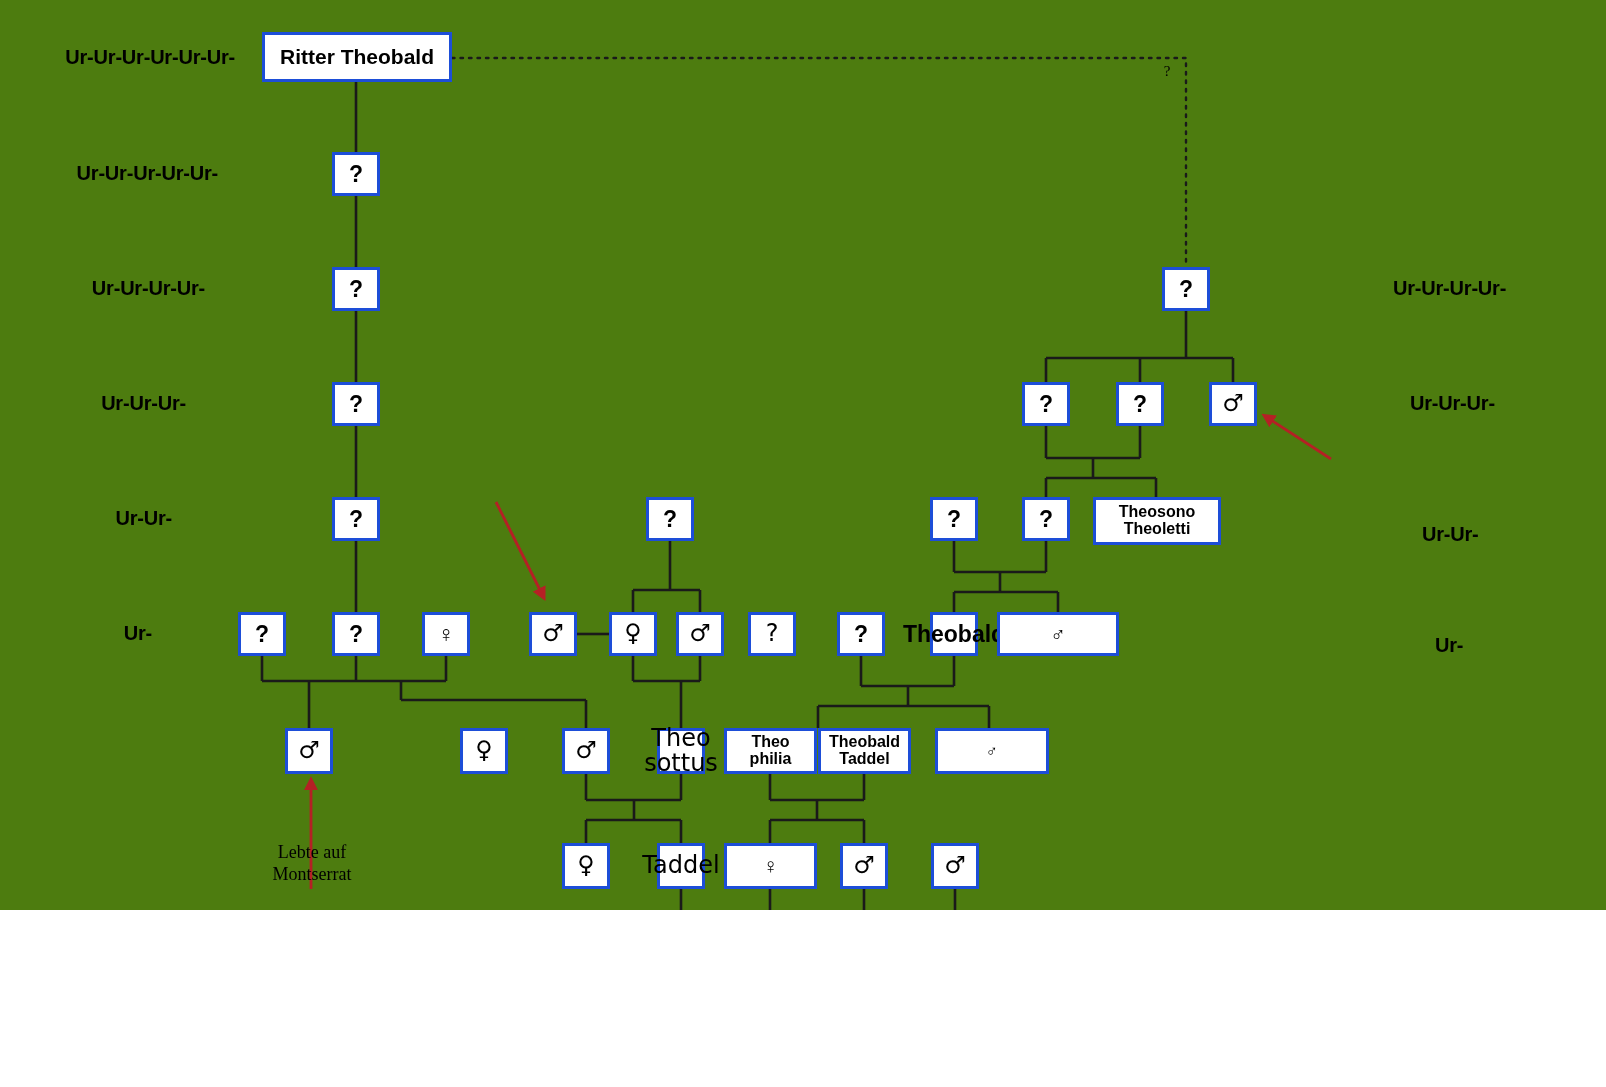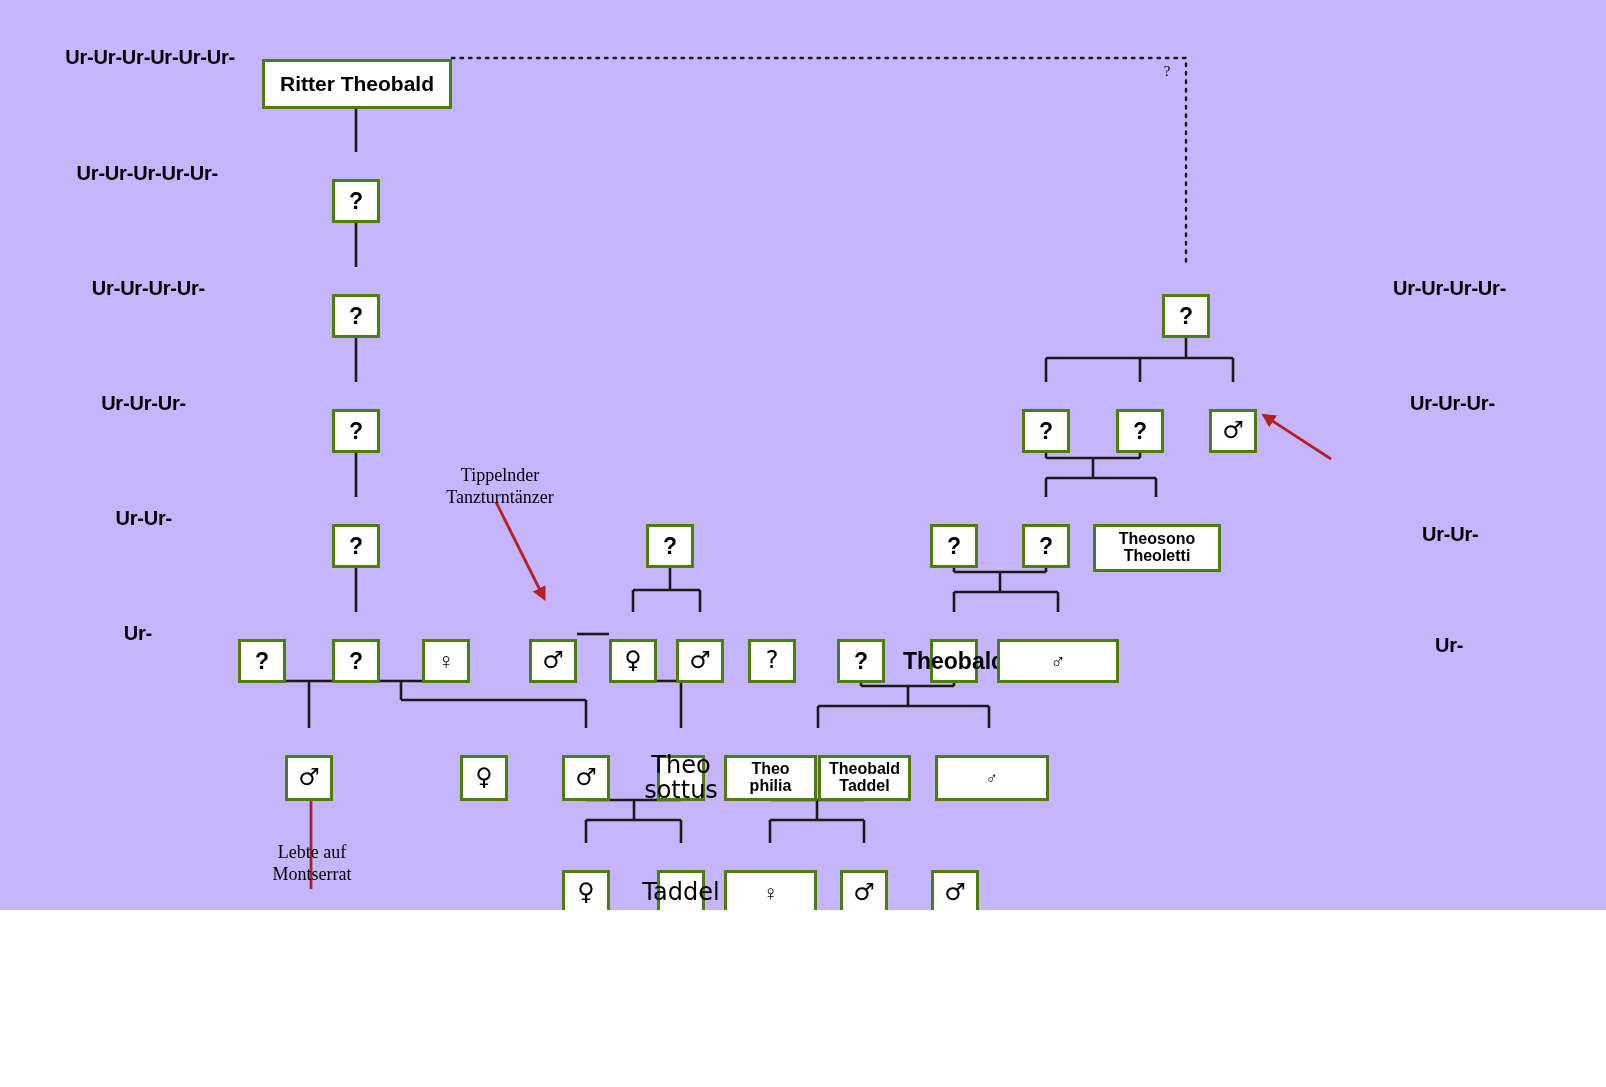--- a/index.html
+++ b/index.html
@@ -8,21 +8,21 @@
     padding: 0;
     background: #ffffff;
   }
   body {
     font-family: "Liberation Sans", sans-serif;
   }
   #stage {
     position: relative;
     width: 1606px;
     height: 910px;
-    background: #c4b5fd;
+    background: #4d7c0f;
     overflow: hidden;
   }
   #svg-layer {
     position: absolute;
     left: 0;
     top: 0;
     width: 1606px;
     height: 1087px;
   }
   .gen-label {
@@ -33,30 +33,29 @@
     color: #000000;
     white-space: nowrap;
     letter-spacing: -0.2px;
   }
   .gen-label.left  { text-align: right; transform: translateX(-100%); }
   .gen-label.right { text-align: left; }
 
   .node {
     position: absolute;
     box-sizing: border-box;
-    border: 3px solid #4d7c0f;
+    border: 3px solid #1d4ed8;
     background: #ffffff;
     display: flex;
     align-items: center;
     justify-content: center;
     text-align: center;
     color: #000000;
     font-family: "Liberation Sans", sans-serif;
     line-height: 1.05;
-    margin-top: 27px;
   }
   .node.name {
     font-weight: bold;
     font-size: 21px;
   }
   .node.name.two-line { font-size: 16px; }
   .node.unknown {
     font-weight: bold;
     font-size: 23px;
   }
@@ -242,17 +241,16 @@
 
   <div class="node sym" style="left:562px; top:843px; width:48px; height:46px;">♀</div>
   <div class="node sym" style="left:657px; top:843px; width:48px; height:46px;">Taddel</div>
   <div class="node name" style="left:724px; top:843px; width:93px; height:46px;">♀</div>
   <div class="node sym" style="left:840px; top:843px; width:48px; height:46px;">♂</div>
   <div class="node sym" style="left:931px; top:843px; width:48px; height:46px;">♂</div>
 
   <div class="node sym" style="left:702px; top:957px; width:48px; height:46px;">THEO</div>
   <div class="node name" style="left:863px; top:957px; width:93px; height:46px;"></div>
 
-  <div class="annot" style="left:410px; top:465px; width:180px;">Tippelnder<br>Tanzturntänzer</div>
   <div class="annot" style="left:222px; top:842px; width:180px;">Lebte auf<br>Montserrat</div>
   <div class="annot small-q" style="left:1157px; top:62px; width:20px;">?</div>
 
 </div>
 
 </body></html>

